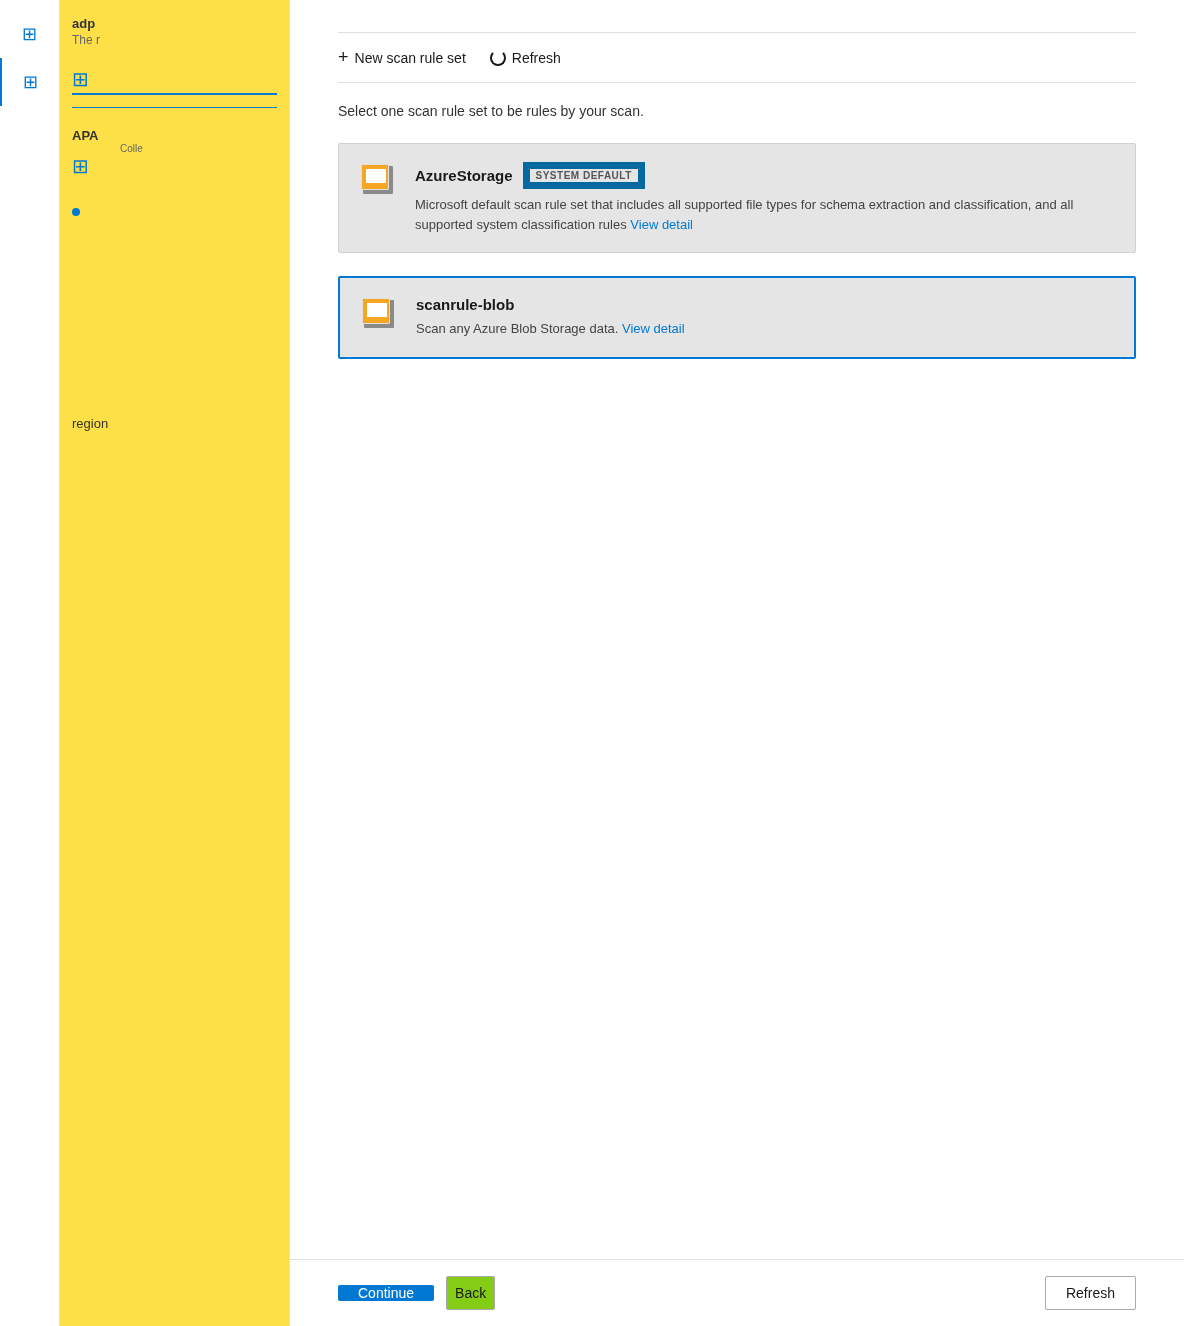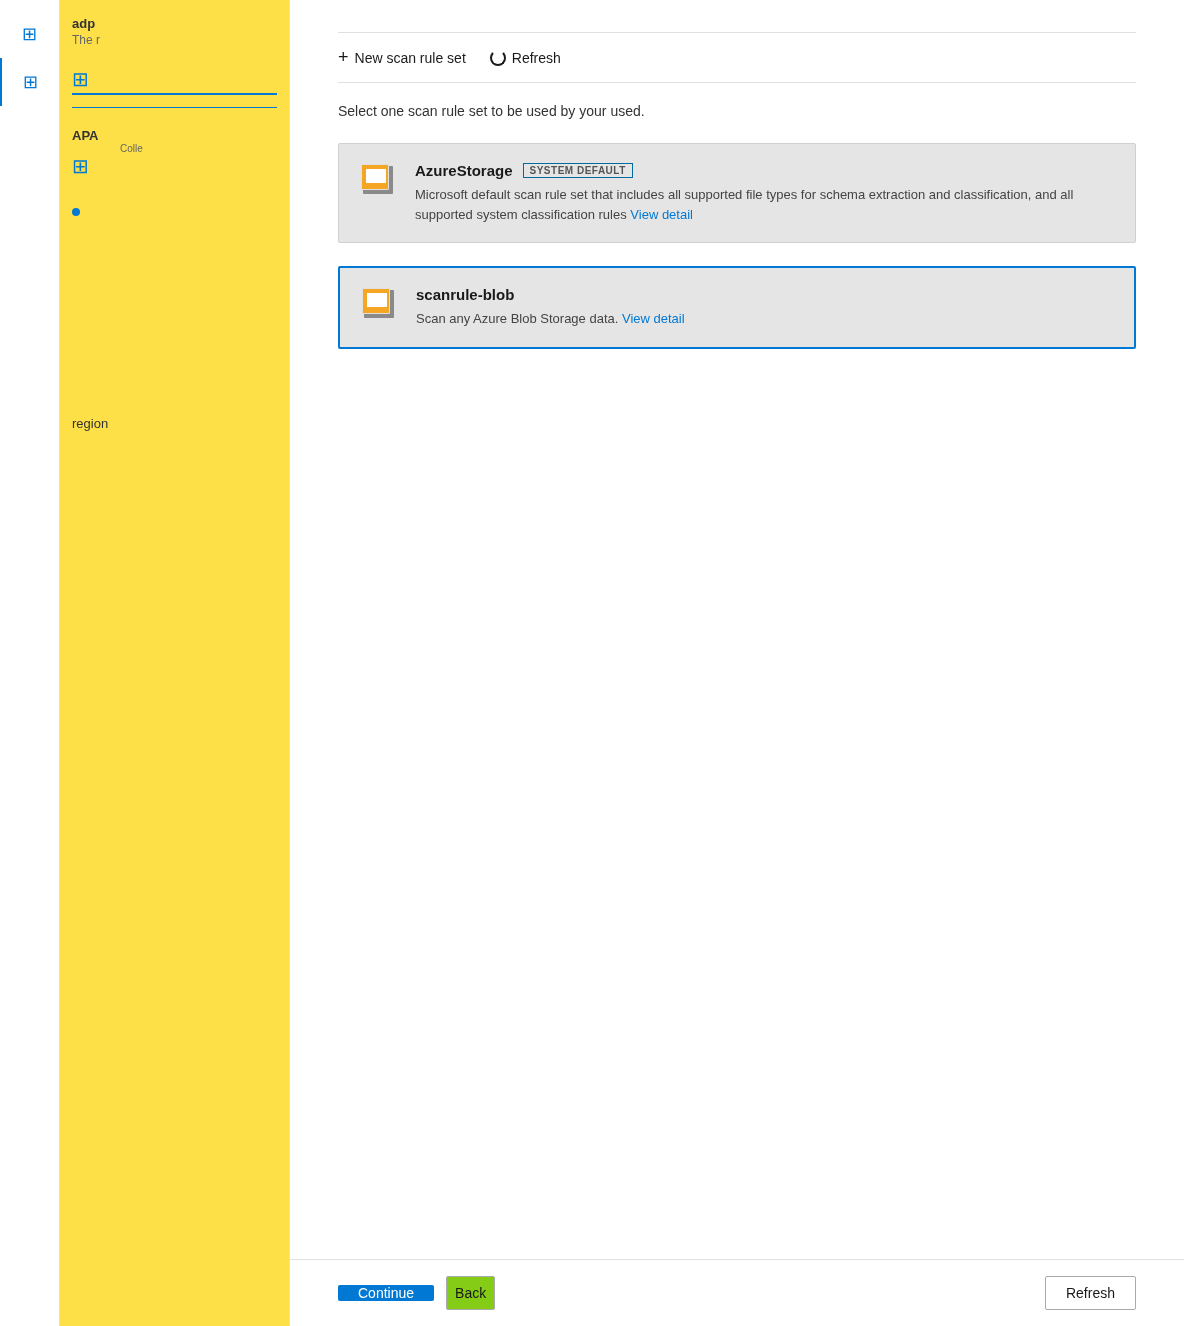--- a/index.html
+++ b/index.html
@@ -207,21 +207,21 @@
     }
     .card-title {
       font-size: 15px;
       font-weight: 600;
       color: #1a1a1a;
     }
     .system-default-badge {
       font-size: 10px;
       font-weight: 600;
       color: #555;
-      border: 1px solid #0369a1;
+      border: 7px solid #0369a1;
       padding: 1px 6px;
       letter-spacing: 0.5px;
       text-transform: uppercase;
     }
     .card-desc {
       font-size: 13px;
       color: #444;
       line-height: 1.5;
     }
     .view-detail-link {
@@ -326,21 +326,21 @@
       <button class="toolbar-btn">
         <span class="plus-icon">+</span>
         <span>New scan rule set</span>
       </button>
       <button class="toolbar-btn">
         <span class="refresh-icon"></span>
         <span>Refresh</span>
       </button>
     </div>
 
-    <p class="description-text">Select one scan rule set to be used by your used.</p>
+    <p class="description-text">Select one scan rule set to be rules by your scan.</p>
 
     <div class="rule-card">
       <div class="card-icon">
         <div class="storage-icon">
           <div class="icon-back"></div>
           <div class="icon-front">
             <div class="icon-front-inner"></div>
           </div>
         </div>
       </div>

